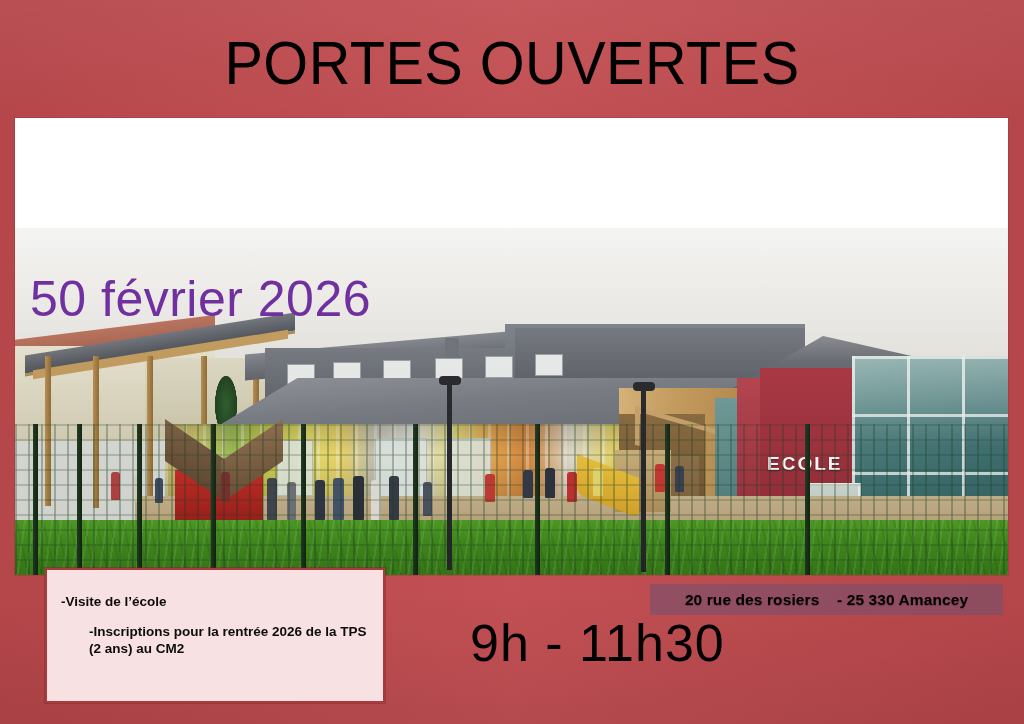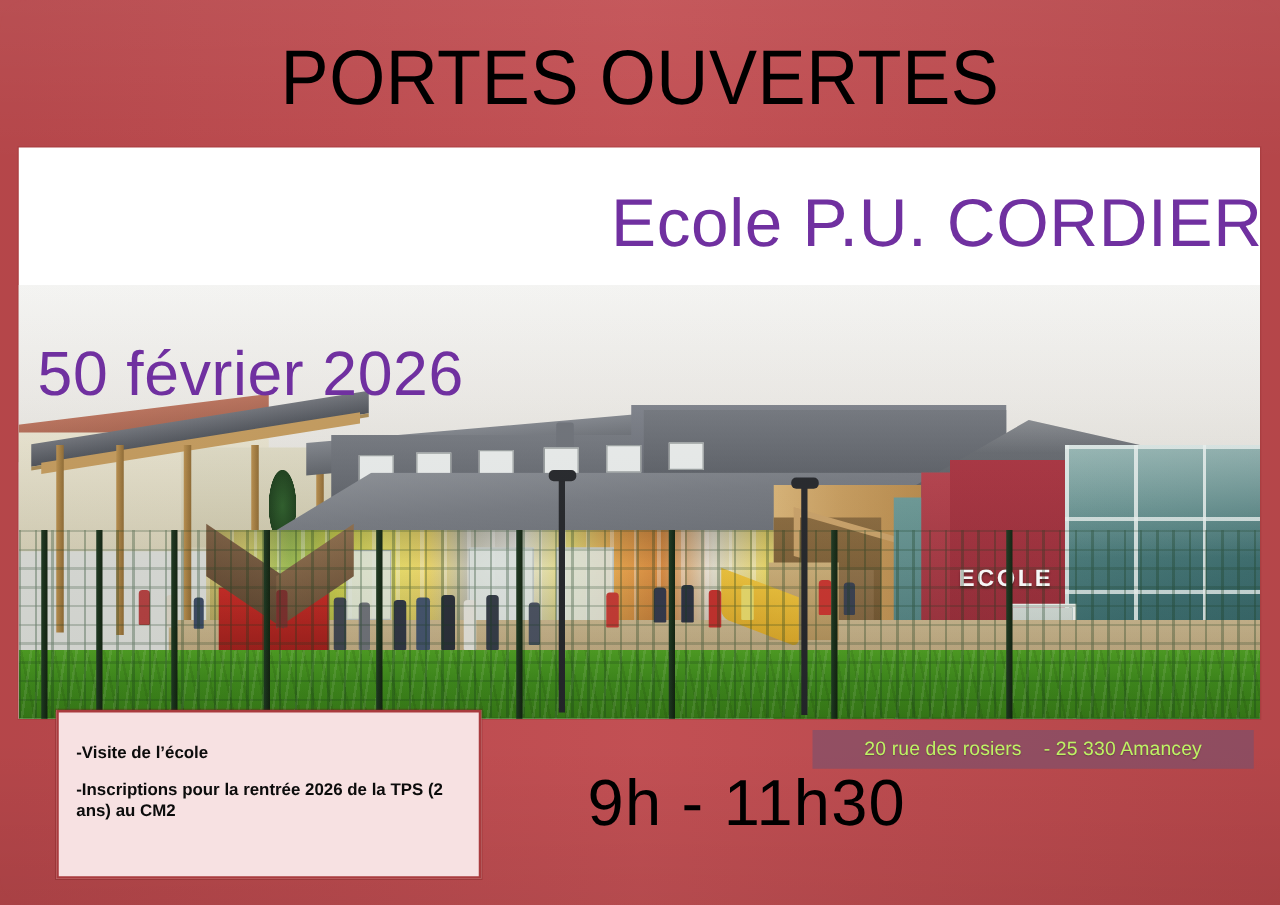--- a/index.html
+++ b/index.html
@@ -218,32 +218,32 @@
     border:2px solid #a93b3e;
     box-shadow:inset 0 0 0 2px #f7e1e2, 0 0 0 1px rgba(120,30,30,.35);
     z-index:8;
     padding:24px 14px 0 14px;
     box-sizing:border-box;
   }
   .info-line{
     font-size:13.5px;font-weight:700;color:#0c0c0c;
     line-height:1.22;margin-bottom:14px;
   }
-  .info-line:last-child{margin-bottom:0;}
+  .info-line:last-child{margin-bottom:0;margin-left:28px;}
 
   
   #address-band{
     position:absolute;left:650px;top:584px;
     width:353px;height:31px;
     background:rgba(120,80,110,.62);
     z-index:8;
     display:flex;align-items:center;justify-content:center;
   }
   #address-text{
-    color:#bef264;font-size:15.5px;font-weight:400;
+    color:#000000;font-size:15.5px;font-weight:700;
     white-space:pre;letter-spacing:.1px;
     text-shadow:0 1px 1px rgba(0,0,0,.25);
   }
 
   
   #opening-hours{
     position:absolute;left:470px;top:617px;
     font-size:52px;line-height:1;color:#000;
     font-weight:400;z-index:8;letter-spacing:1px;
   }
@@ -362,21 +362,20 @@
 
       <div class="ph" style="left:432px;top:152px;width:5px;height:190px;background:#24262a;"></div>
       <div class="ph" style="left:424px;top:148px;width:22px;height:9px;background:#24262a;border-radius:4px;"></div>
       <div class="ph" style="left:626px;top:158px;width:5px;height:186px;background:#24262a;"></div>
       <div class="ph" style="left:618px;top:154px;width:22px;height:9px;background:#24262a;border-radius:4px;"></div>
 
       <div class="ph phTone"></div>
     </div>
   </div>
 
-  <div id="school-name">Ecole P.U. CORDIER</div>
 
   <div id="event-date">50 février 2026</div>
 
   <div id="info-box">
     <div class="info-line">-Visite de l’école</div>
     <div class="info-line">-Inscriptions pour la rentrée 2026 de la TPS (2 ans) au CM2</div>
   </div>
 
   <div id="address-band">
     <span id="address-text">20 rue des rosiers    - 25 330 Amancey</span>

